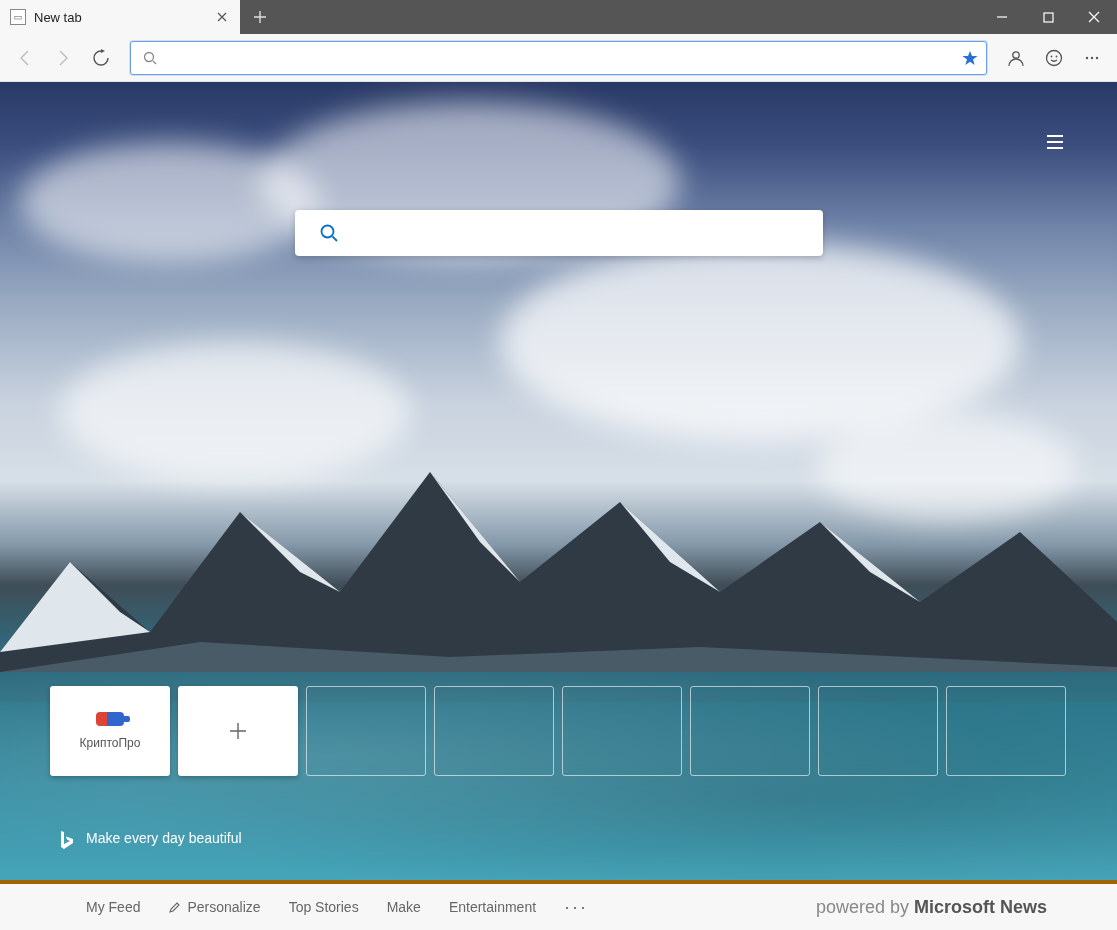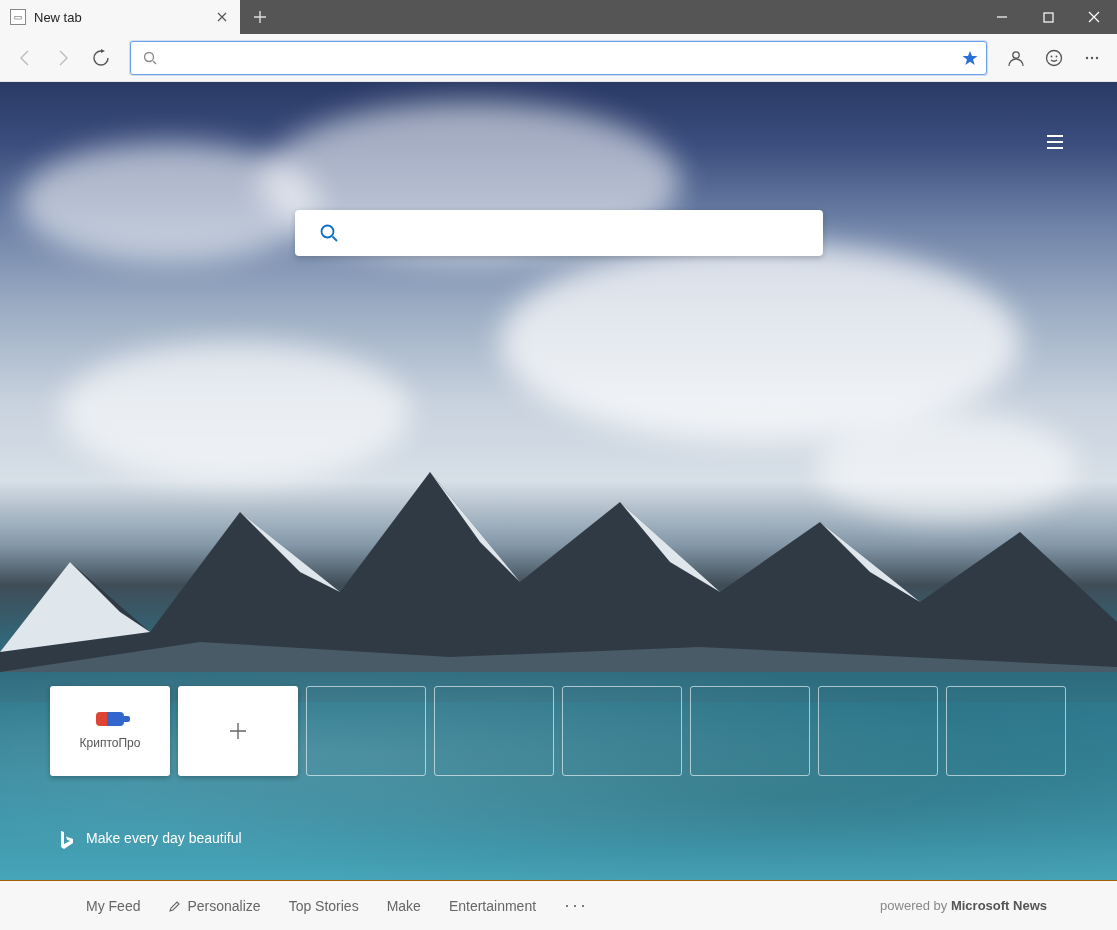--- a/index.html
+++ b/index.html
@@ -197,31 +197,31 @@
     display:flex; gap:12px;
     font-size:14px; color:#fff; font-weight:500;
   }
   .motto .bing-b {
     display:flex;
   }
 
   
   .footer {
     height:50px; background:#f7f7f7;
-    border-top:1px solid #a16207;
+    border-top:4px solid #a16207;
     display:flex; align-items:center;
     padding: 0 70px 0 86px;
     color:#666; font-size:14px;
   }
   .footer .links { display:flex; align-items:center; gap:28px; }
   .footer .link { cursor:pointer; }
   .footer .link .pen { margin-right:6px; display:inline-flex; vertical-align:-2px;}
   .footer .more { font-size:18px; letter-spacing:2px; cursor:pointer; }
   .footer .spacer { flex:1; }
-  .footer .powered { font-size:13px; color:#888;margin-left:21px; }
+  .footer .powered { font-size:18px; color:#888;margin-left:21px; }
   .footer .powered b { color:#555; font-weight:600; }
 </style>
 </head>
 <body>
 
 <div class="titlebar">
   <div class="tab">
     <span class="favicon">▭</span>
     <span class="tab-title">New tab</span>
     <span class="tab-close">

